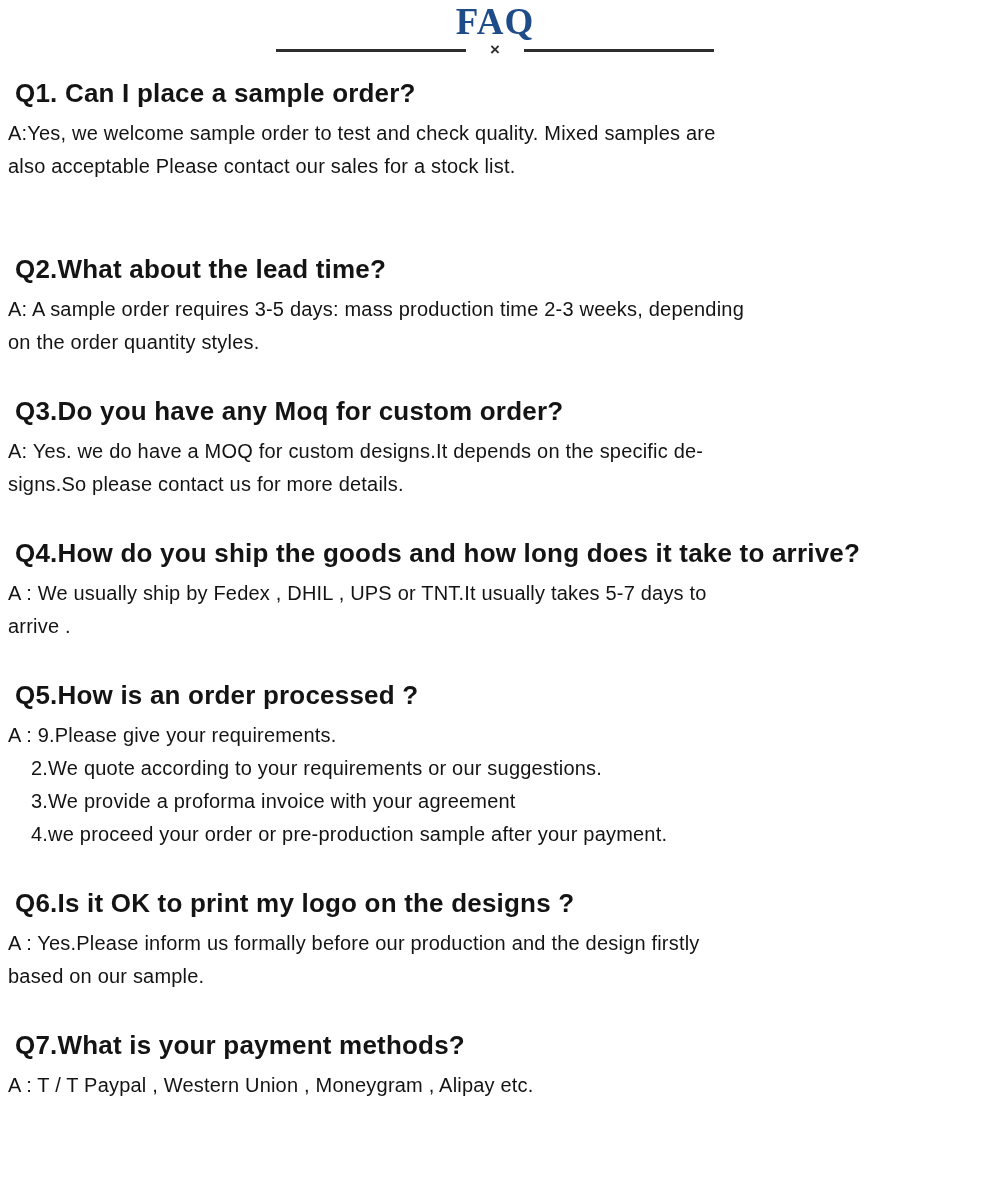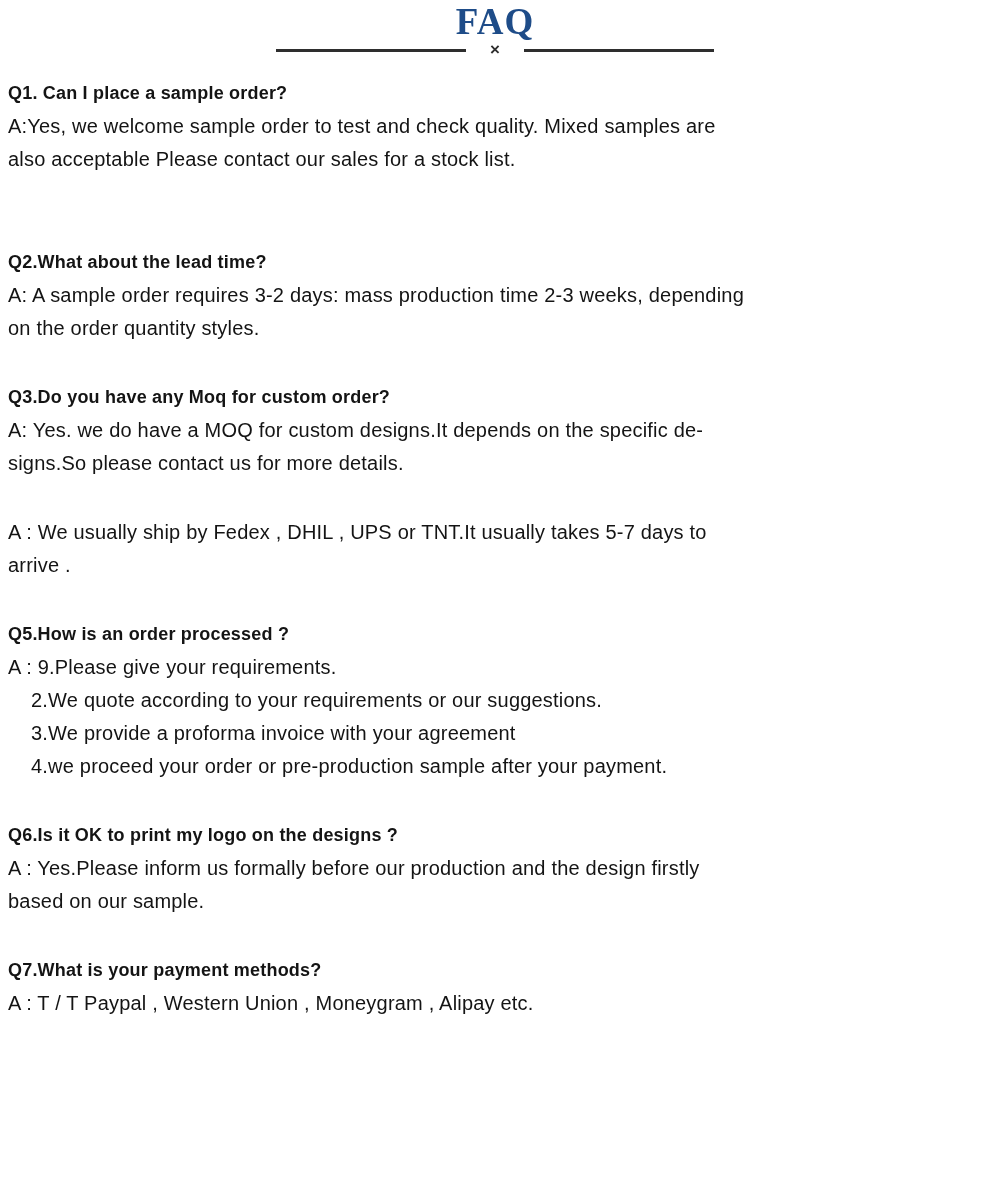--- a/index.html
+++ b/index.html
@@ -47,24 +47,24 @@
     color: #2e2e2e;
     font-weight: bold;
   }
   .faq-item {
     margin: 0 0 36px 0;
   }
   .faq-item.gap-lg {
     margin-bottom: 70px;
   }
   .faq-question {
-    font-size: 18px;
+    font-size: 26px;
     font-weight: bold;
     line-height: 33px;
-    margin: 0;
+    margin: 7px;
     letter-spacing: 0.2px;
   }
   .faq-answer {
     font-size: 20px;
     font-weight: normal;
     line-height: 33px;
     margin: 0;
     white-space: pre-wrap;
     letter-spacing: 0.2px;
   }
@@ -86,31 +86,32 @@
   <main>
 
     <section class="faq-item gap-lg">
       <h2 class="faq-question">Q1. Can I place a sample order?</h2>
       <p class="faq-answer">A:Yes, we welcome sample order to test and check quality. Mixed samples are
 also acceptable Please contact our sales for a stock list.</p>
     </section>
 
     <section class="faq-item">
       <h2 class="faq-question">Q2.What about the lead time?</h2>
-      <p class="faq-answer">A: A sample order requires 3-2 days: mass production time 2-3 weeks, depending
+      <p class="faq-answer">A: A sample order requires 3-5 days: mass production time 2-3 weeks, depending
 on the order quantity styles.</p>
     </section>
 
     <section class="faq-item">
       <h2 class="faq-question">Q3.Do you have any Moq for custom order?</h2>
       <p class="faq-answer">A: Yes. we do have a MOQ for custom designs.It depends on the specific de-
 signs.So please contact us for more details.</p>
     </section>
 
     <section class="faq-item">
+      <h2 class="faq-question">Q4.How do you ship the goods and how long does it take to arrive?</h2>
       <p class="faq-answer">A : We usually ship by Fedex , DHIL , UPS or TNT.It usually takes 5-7 days to
 arrive .</p>
     </section>
 
     <section class="faq-item">
       <h2 class="faq-question">Q5.How is an order processed ?</h2>
       <p class="faq-answer">A : 9.Please give your requirements.
     2.We quote according to your requirements or our suggestions.
     3.We provide a proforma invoice with your agreement
     4.we proceed your order or pre-production sample after your payment.</p>

